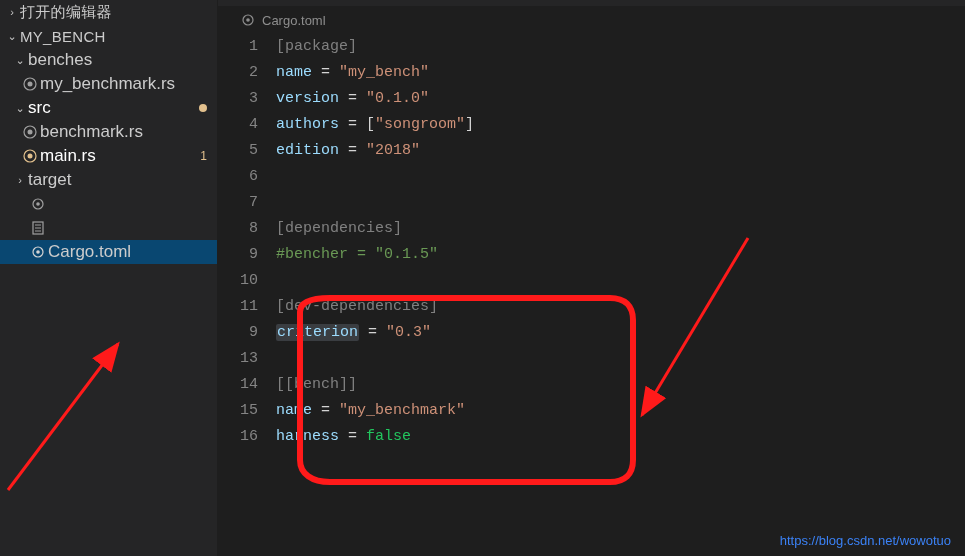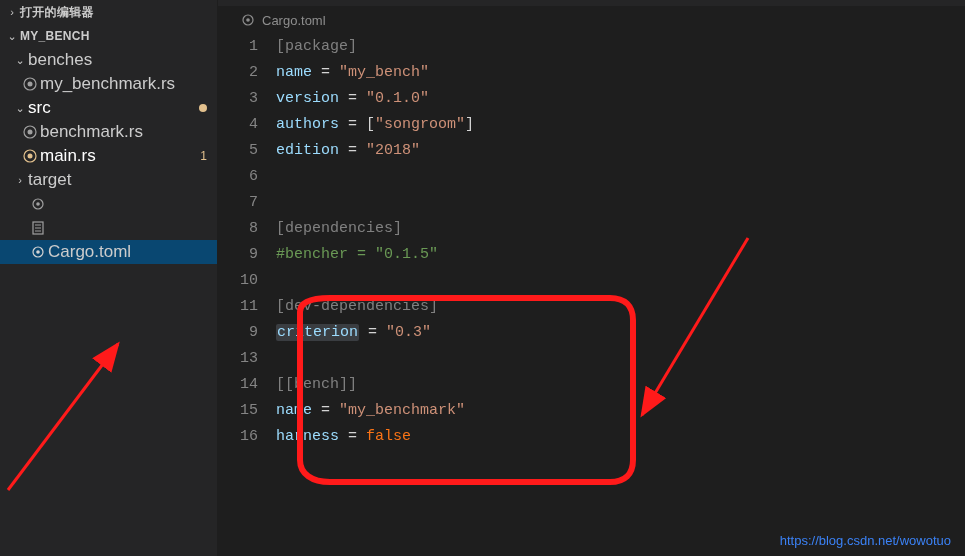--- a/index.html
+++ b/index.html
@@ -15,21 +15,21 @@
   width: 218px; background: #252526;
   display: flex; flex-direction: column;
   border-right: 1px solid #1e1e1e;
 }
 .sidebar-section-header {
   display: flex; align-items: center;
   padding: 4px 8px 4px 4px; height: 24px;
   cursor: pointer; user-select: none;
 }
 .sidebar-section-header .chev { width: 16px; text-align: center; font-size: 11px; color: #c5c5c5; }
-.sidebar-section-header .label { color: #cccccc; font-size: 12px; font-weight: 700; letter-spacing: 0.3px; }
+.sidebar-section-header .label { color: #cccccc; font-size: 15px; font-weight: 400; letter-spacing: 0.3px; }
 .explorer-row {
   display: flex; align-items: center; height: 24px;
   padding-left: 4px; cursor: pointer; position: relative;
 }
 .explorer-row.selected { background: #094771; }
 .explorer-row .chev { width: 16px; text-align: center; font-size: 11px; color: #c5c5c5; }
 .explorer-row .icon { width: 20px; display: flex; align-items: center; justify-content: center; }
 .explorer-row .name { flex: 1; color: #cccccc; font-size: 17px; white-space: nowrap; }
 .explorer-row .name.modified { color: #ffffff; }
 .explorer-row .badge { color: #e2c08d; font-size: 12px; margin-right: 10px; }
@@ -47,21 +47,21 @@
 .tab-title .icon { margin-right: 6px; display: flex; }
 .code-area { flex: 1; display: flex; font-family: Consolas, "Courier New", monospace; font-size: 15px; line-height: 26px; }
 .gutter { width: 58px; text-align: right; color: #858585; padding-right: 18px; user-select: none; }
 .gutter div { height: 26px; }
 .code-lines { flex: 1; color: #d4d4d4; white-space: pre; }
 .code-lines div { height: 26px; }
 .tok-section { color: #808080; }
 .tok-key { color: #9cdcfe; margin-top: 32px; }
 .tok-string { color: #ce9178; }
 .tok-comment { color: #6a9955; }
-.tok-val { color: #f97316; }
+.tok-val { color: #22c55e; }
 .tok-punct { color: #d4d4d4; }
 .sel-highlight { background: #3a3d41; border-radius: 2px; padding: 0 1px; }
 
 .watermark {
   position: absolute; right: 14px; bottom: 8px;
   color: #3b82f6; font-size: 13px;
 }
 
 svg.gear { width: 16px; height: 16px; }
 svg.rust { width: 16px; height: 16px; }

